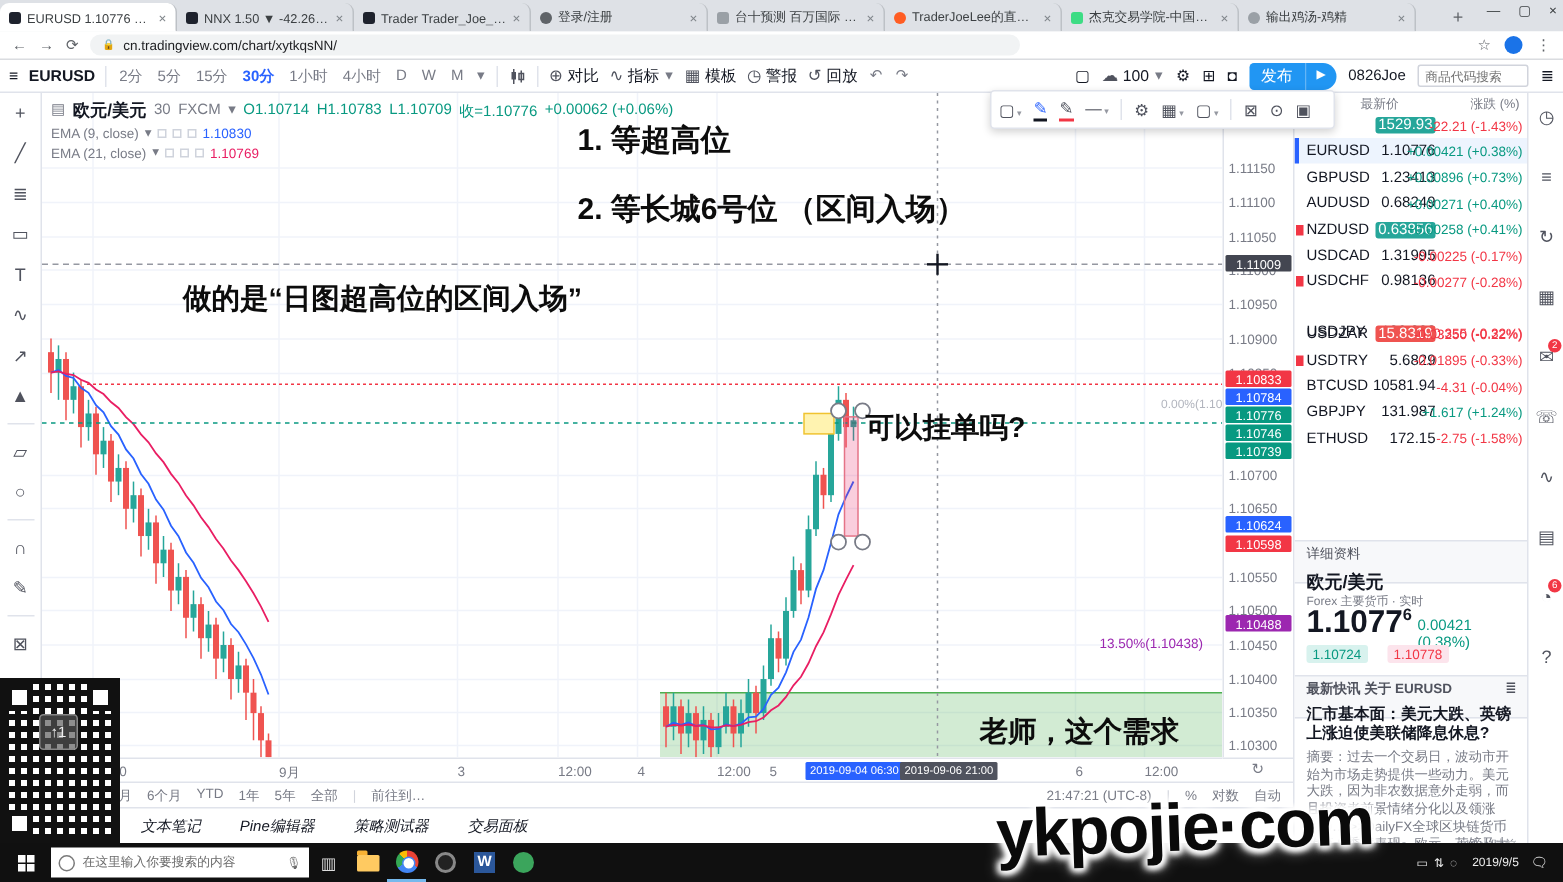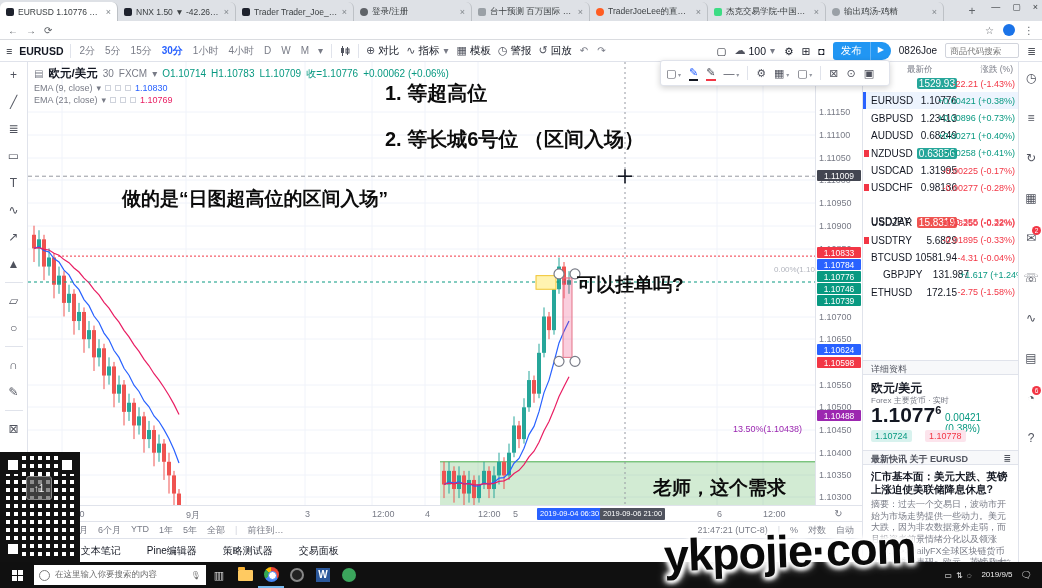--- a/index.html
+++ b/index.html
@@ -50,34 +50,34 @@
   .paxis{left:815px;top:62px;width:47px;height:443px;background:#fff;border-left:1px solid #e0e3eb;}
   .ptick{position:absolute;left:3px;font-size:9px;color:#787b86;}
   .plabel{position:absolute;left:1px;width:44px;font-size:8.5px;color:#fff;text-align:center;border-radius:1px;padding:0.5px 0;}
   .taxis{left:28px;top:505px;width:787px;height:16px;background:#fff;border-top:1px solid #e0e3eb;}
   .ttick{position:absolute;top:3px;font-size:9px;color:#787b86;}
   .trange{position:absolute;top:2px;height:12px;color:#fff;font-size:7.5px;line-height:12px;text-align:center;border-radius:1px;padding:0 3px;white-space:nowrap;}
   .acorner{left:815px;top:505px;width:47px;height:16px;background:#fff;border-top:1px solid #e0e3eb;color:#787b86;font-size:10px;text-align:center;line-height:16px;}
   
   .frow1{left:0;top:521px;width:862px;height:17px;background:#fff;border-top:1px solid #e0e3eb;display:flex;align-items:center;font-size:9px;color:#787b86;padding:0 8px;gap:10px;}
   .frow1 .rt{margin-left:auto;display:flex;gap:10px;align-items:center;color:#787b86;}
-  .frow2{left:0;top:538px;width:862px;height:24px;background:#fff;border-top:1px solid #e0e3eb;display:flex;align-items:center;font-size:10px;color:#131722;padding:0 10px;gap:13px;}
+  .frow2{left:0;top:538px;width:862px;height:24px;background:#fff;border-top:1px solid #e0e3eb;display:flex;align-items:center;font-size:10px;color:#131722;padding:0 10px;gap:26px;font-style:italic;}
   .collapse{left:862px;top:538px;width:80px;height:24px;background:#fff;display:flex;align-items:center;gap:18px;padding-left:8px;color:#787b86;font-size:10px;}
   
   .sidebar{left:862px;top:62px;width:156px;height:500px;background:#fff;border-left:1px solid #e0e3eb;overflow:hidden;}
   .wlhead{position:absolute;top:2px;left:0;width:156px;font-size:8.5px;color:#787b86;}
   .wlrow{position:absolute;left:0;width:156px;height:17px;font-size:10px;display:flex;align-items:center;}
   .wlrow .sym{position:absolute;left:8px;color:#131722;}
   .wlrow .prc{position:absolute;right:62px;color:#131722;text-align:right;}
   .wlrow .chip{padding:0 2px;border-radius:2px;color:#fff;}
   .wlrow .chg{position:absolute;right:4px;text-align:right;font-size:9px;}
   .up{color:#089981;} .dn{color:#f23645;}
   .flag{position:absolute;left:1px;width:5px;height:7px;background:#f23645;}
   .selbar{position:absolute;left:0;width:3px;height:17px;background:#2962ff;}
-  .secbar{position:absolute;left:0;width:156px;height:15px;background:#f7f8fa;border-top:1px solid #e0e3eb;border-bottom:1px solid #e0e3eb;font-size:9px;color:#50535e;padding:2px 8px;}
+  .secbar{position:absolute;left:0;width:156px;height:29px;background:#f7f8fa;border-top:1px solid #e0e3eb;border-bottom:1px solid #e0e3eb;font-size:9px;color:#50535e;padding:2px 8px;}
   .dtitle{position:absolute;left:8px;font-size:12px;font-weight:bold;color:#131722;}
   .dsub{position:absolute;left:8px;font-size:8px;color:#787b86;text-align:right;}
   .dprice{position:absolute;left:8px;font-size:21px;font-weight:bold;color:#131722;}
   .dprice sup{font-size:11px;}
   .dchg{position:absolute;font-size:10px;}
   .chipba{position:absolute;font-size:9px;border-radius:2px;padding:1px 4px;}
   .newsh{position:absolute;left:8px;width:140px;font-size:10.5px;font-weight:bold;color:#131722;line-height:1.25;}
   .newsb{position:absolute;left:8px;width:142px;font-size:9px;color:#787b86;line-height:1.3;}
   .newsf{position:absolute;left:8px;width:140px;font-size:8.5px;color:#9598a1;display:flex;justify-content:space-between;}
   
@@ -168,20 +168,24 @@
       <span>—</span>
       <span>▢</span>
       <span>×</span>
     </div>
   </div>
 
   <div class="abs addrbar">
     <span class="navic">←</span>
     <span class="navic">→</span>
     <span class="navic">⟳</span>
+    <div class="omni">
+      <span style="font-size:7px;">🔒</span>
+      <span>cn.tradingview.com/chart/xytkqsNN/</span>
+    </div>
     <div class="abar-right">
       <span>☆</span>
       <span class="avatar"></span>
       <span>⋮</span>
     </div>
   </div>
 
   <div class="abs tvtop">
     <span class="gly">≡</span>
     <b>EURUSD</b>
@@ -611,21 +615,21 @@
           <div class="flag"></div>
           <span class="sym">USDTRY</span>
           <span class="prc">5.6829</span>
           <span class="chg dn">-0.01895 (-0.33%)</span>
         </div>
         <div class="wlrow" style="top: 187px;">
           <span class="sym">BTCUSD</span>
           <span class="prc">10581.94</span>
           <span class="chg dn">-4.31 (-0.04%)</span>
         </div>
-        <div class="wlrow" style="top: 204.4px; margin-left: 12px;">
+        <div class="wlrow" style="top: 204.4px;">
           <span class="sym">GBPJPY</span>
           <span class="prc">131.987</span>
           <span class="chg up">+1.617 (+1.24%)</span>
         </div>
         <div class="wlrow" style="top: 221.8px;">
           <span class="sym">ETHUSD</span>
           <span class="prc">172.15</span>
           <span class="chg dn">-2.75 (-1.58%)</span>
         </div>
       </div>

